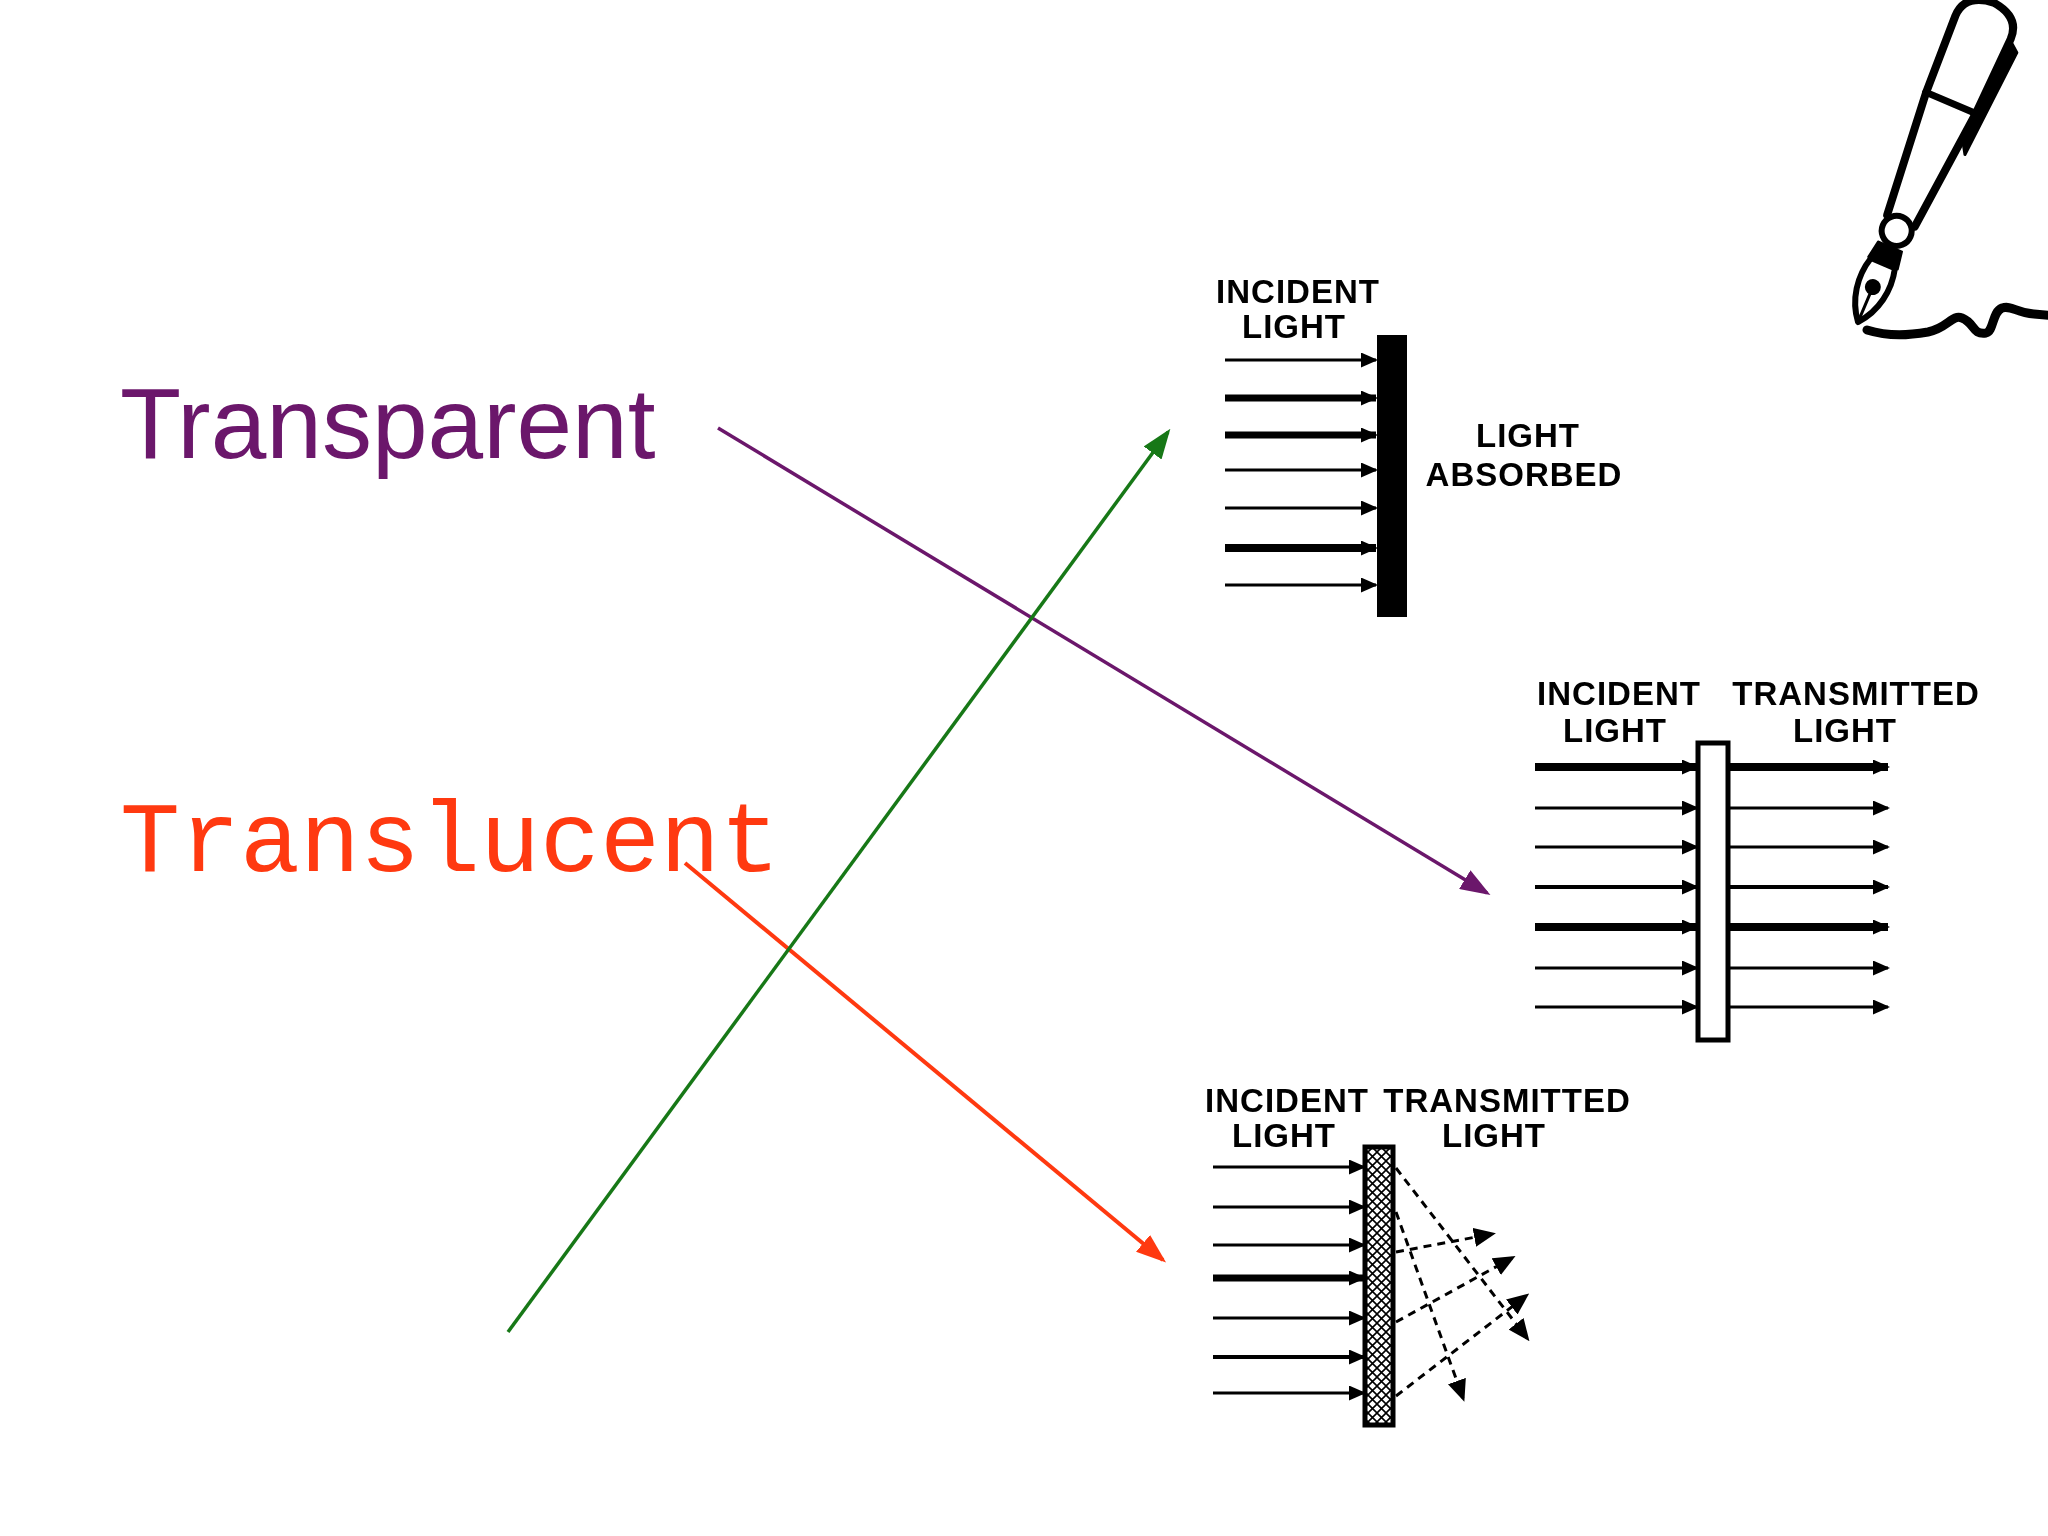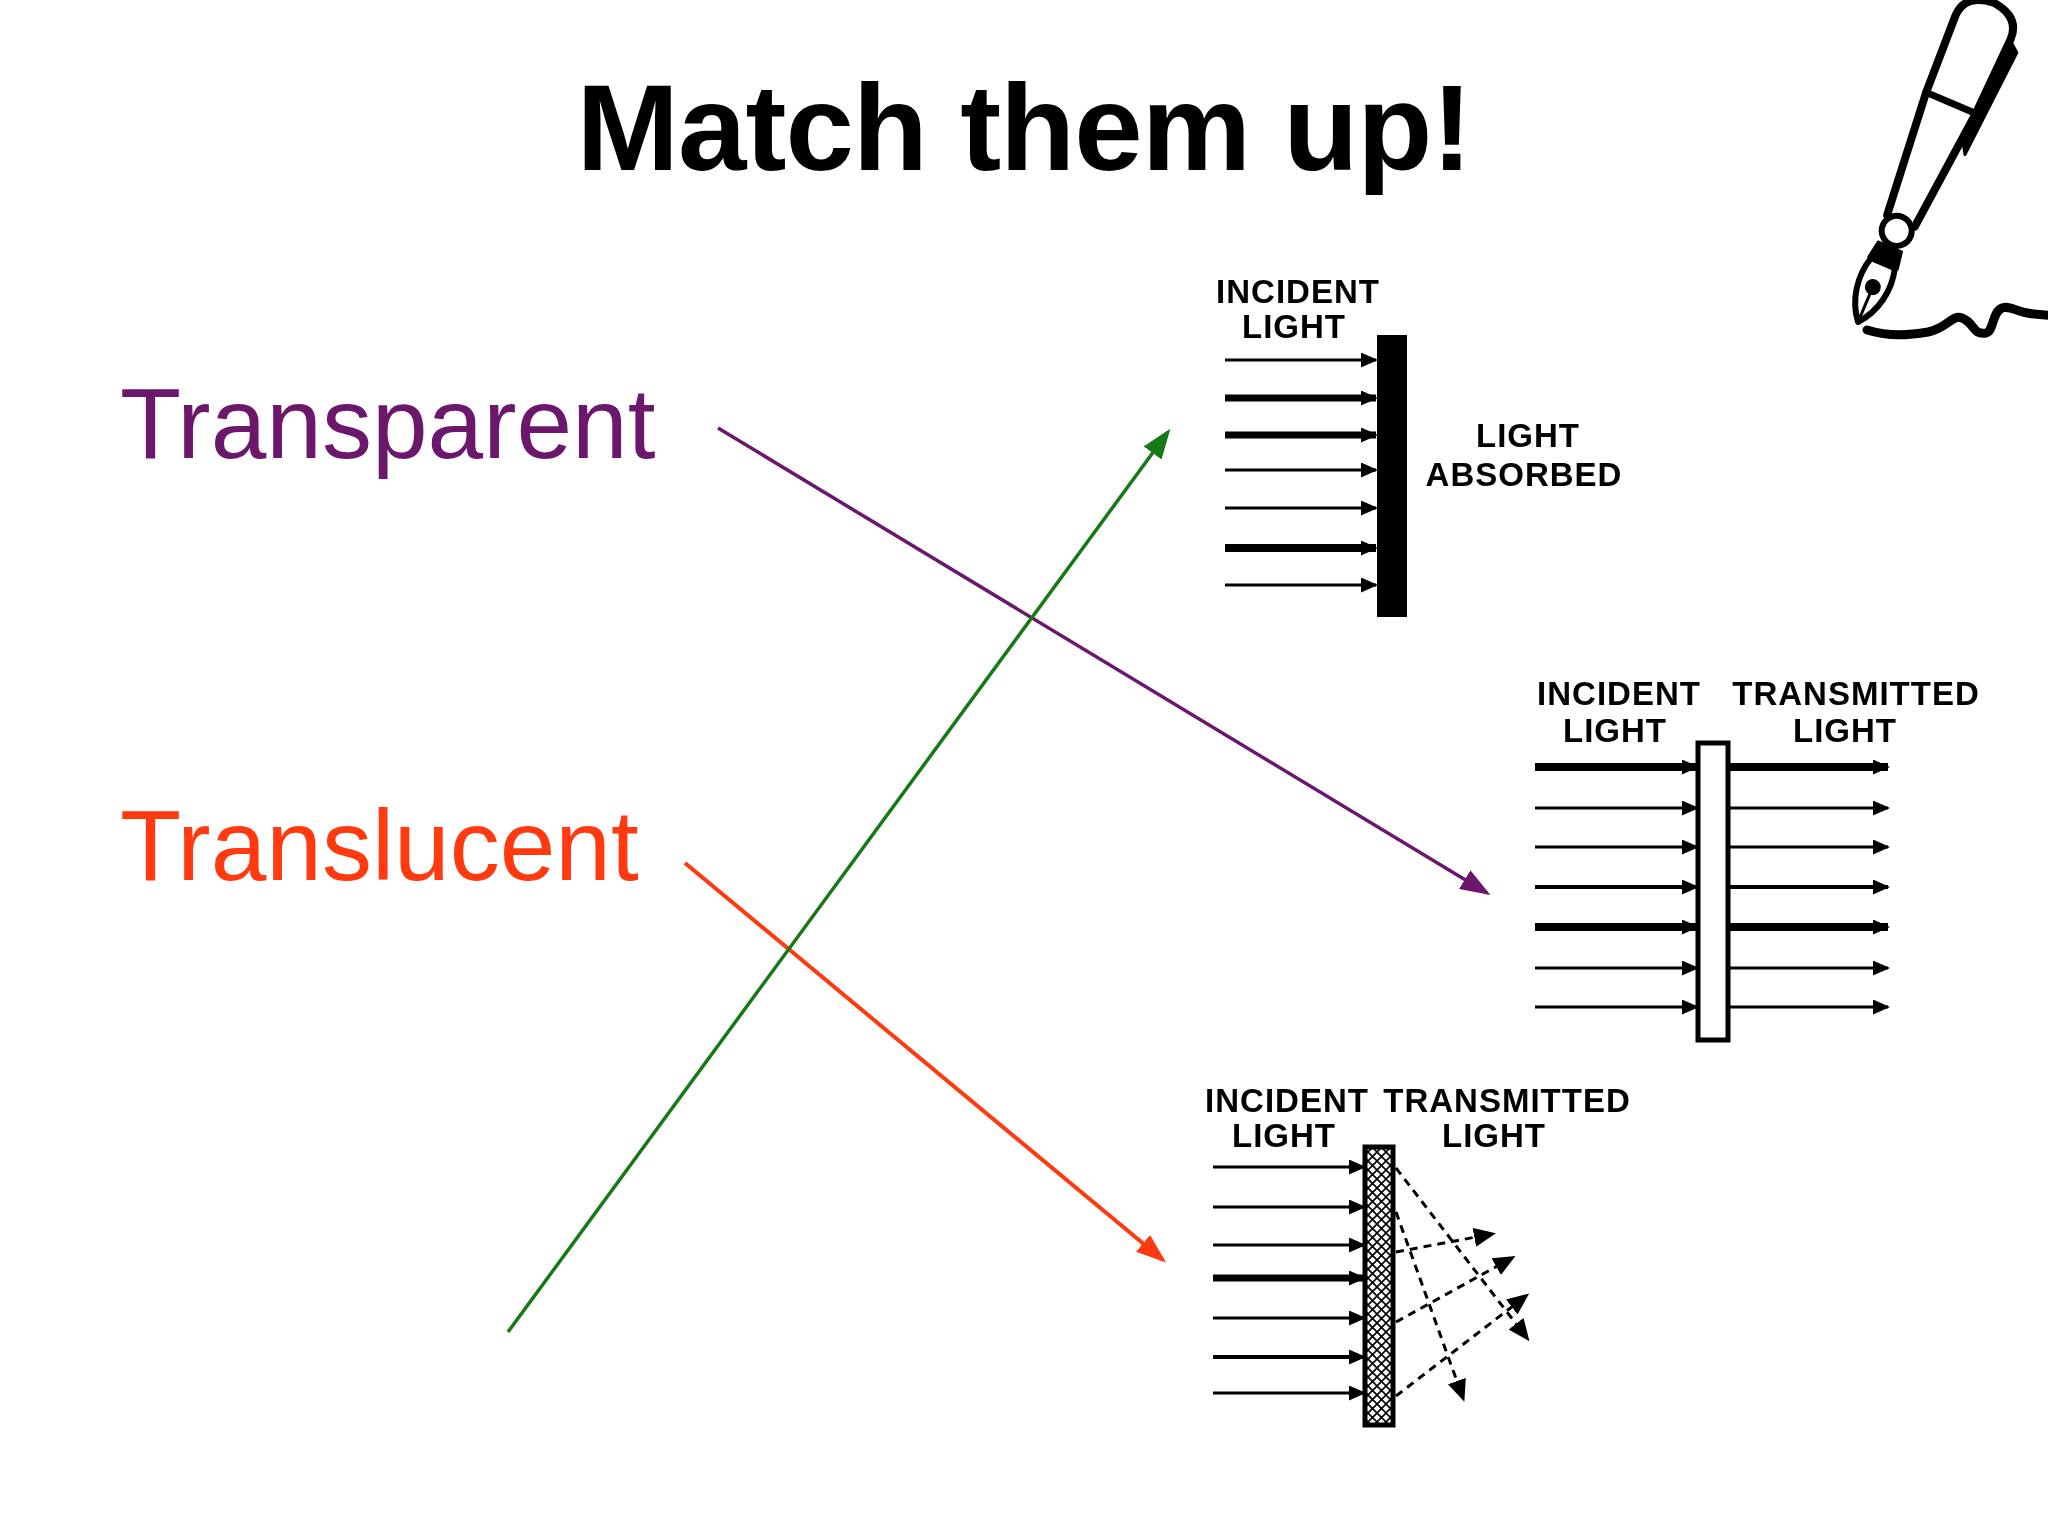--- a/index.html
+++ b/index.html
@@ -22,39 +22,38 @@
   }
   .term{
     position:absolute;
     left:120px;
     font-size:100px;
     line-height:1;
     font-weight:normal;
     white-space:nowrap;
   }
   .term-transparent{top:373px;color:#6B176B;text-align:right;}
-  .term-translucent{top:795px;color:#FF3910;}
+  .term-translucent{top:795px;color:#FF3910;font-family:Liberation Mono, monospace;}
   .term-opaque{top:1217px;color:#177817;}
   #overlay{
     position:absolute;left:0;top:0;width:2048px;height:1536px;
   }
   .diag-caption{
     font-family:"Liberation Sans", sans-serif;
     font-size:33px;
     font-weight:bold;
     letter-spacing:1px;
     fill:#000000;
   }
 </style>
 </head>
 <body>
 
 <div id="slide">
 
-  <div id="title">Match them up!</div>
 
   <div class="term term-transparent">Transparent</div>
   <div class="term term-translucent">Translucent</div>
 
   <svg id="overlay" viewBox="0 0 2048 1536">
     <defs>
       <marker id="mB" markerUnits="userSpaceOnUse" markerWidth="17" markerHeight="15" refX="15" refY="7.5" orient="auto">
         <path d="M0,0 L17,7.5 L0,15 Z" fill="#000"></path>
       </marker>
       <marker id="mBbig" markerUnits="userSpaceOnUse" markerWidth="22" markerHeight="19" refX="18" refY="9.5" orient="auto">

